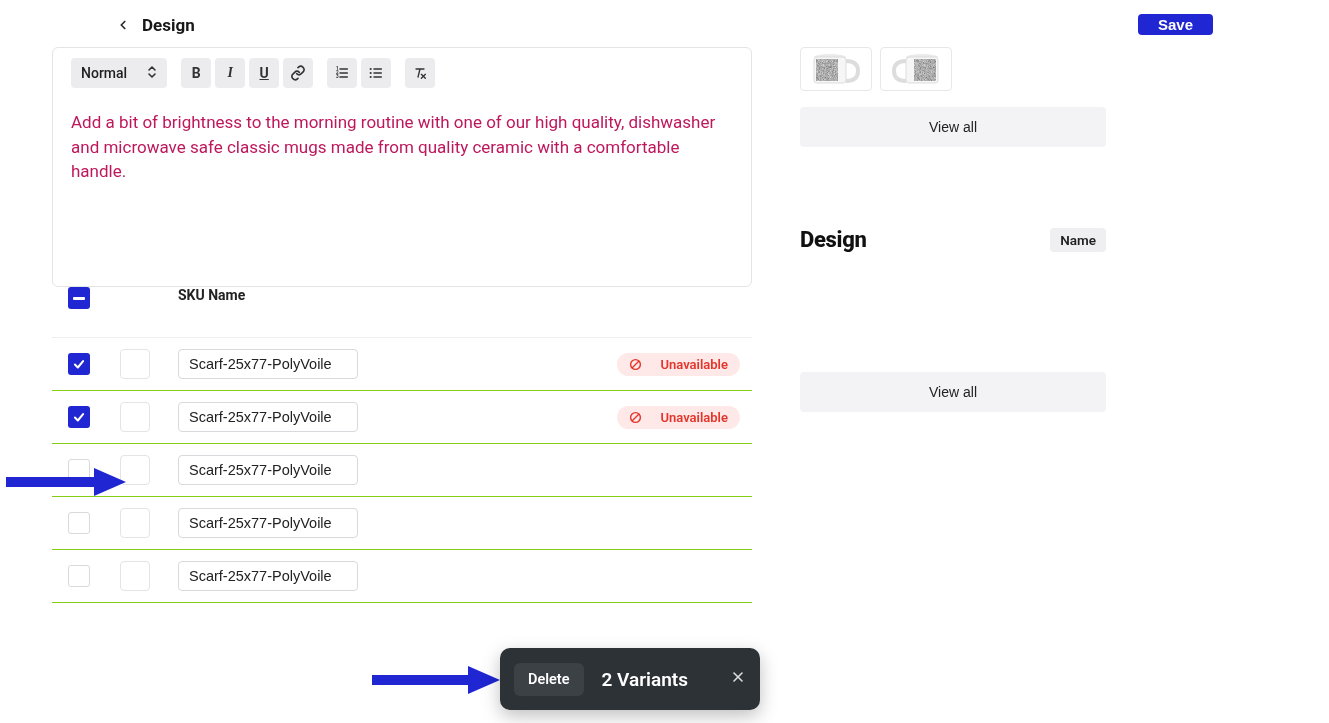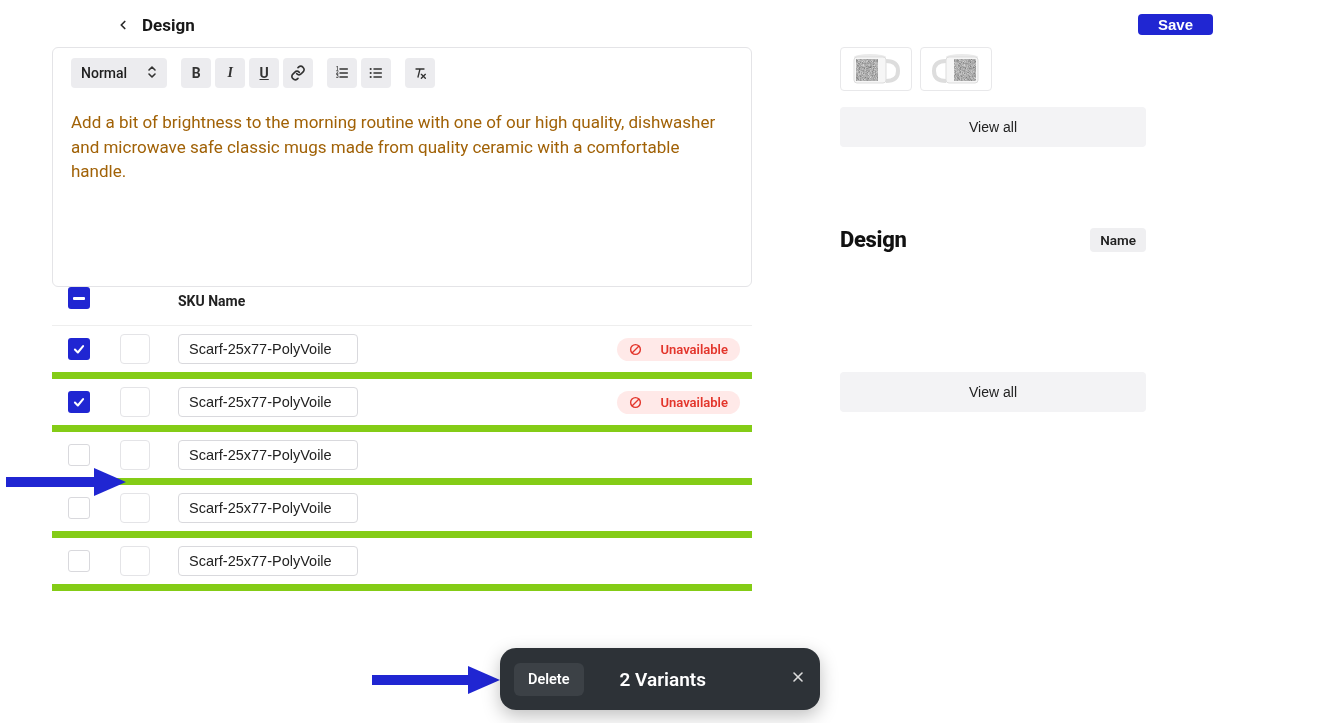--- a/index.html
+++ b/index.html
@@ -37,21 +37,21 @@
     cursor: pointer;
   }
 
   .content { display:flex; padding: 0 0 0 0; }
   .main-col {
     margin-left: 52px;
     width: 700px;
     position: relative;
   }
   .side-col {
-    margin-left: 88px;
+    margin-left: 48px;
     width: 306px;
     padding-top: 0;
   }
 
   
   .desc-card {
     border: 1px solid #e4e4e7;
     border-radius: 6px;
     padding: 0 18px 18px 18px;
     height: 240px;
@@ -83,57 +83,57 @@
     border-radius: 4px;
     display:flex; align-items:center; justify-content:center;
     font-weight:700; font-size:14px; color:#333;
   }
   .tb-btn.i { font-style: italic; font-family: Georgia, serif; }
   .tb-btn.u { text-decoration: underline; }
   .tb-btn svg { width:16px; height:16px; }
   .desc-text {
     font-size: 17px;
     line-height: 1.45;
-    color: #a16207;
+    color: #be185d;
     padding-top: 12px;
   }
 
   
   .variants-heading {
     font-size: 22px;
     font-weight: 800;
     color: #111;
     margin-top: 60px;
     margin-bottom: 28px;
     letter-spacing: -0.2px;
   }
   .table-head {
     display:flex;
-    align-items:flex-end;
+    align-items:flex-start;
     border-bottom: 1px solid #eee;
-    padding-bottom: 16px;
+    padding-bottom: 28px;
   }
   .head-checkbox {
     width: 22px; height: 22px;
     background: #2026d2;
     border-radius: 3px;
     display:flex; align-items:center; justify-content:center;
     margin-left: 16px;
   }
   .minus { width:12px; height:3px; background:#fff; border-radius:1px; }
   .head-label {
     margin-left: 88px;
     font-size: 14px;
     font-weight: 700;
     color: #222;
   }
   .variant-row {
     display:flex;
     align-items:center;
-    border-bottom: 7px solid #84cc16;
+    border-bottom: 1px solid #84cc16;
     height: 53px;
   }
   .row-cb {
     width:22px; height:22px;
     margin-left:16px;
     border-radius:3px;
   }
   .row-cb.checked {
     background:#2026d2;
     display:flex; align-items:center; justify-content:center;
@@ -215,26 +215,26 @@
     background:#777;
   }
   .noise-big { width:100%; height:100%; }
   .design-dim { font-size:16px; font-weight:700; color:#222; }
   .design-type { font-size:13px; color:#777; margin-top:4px; }
 
   
   .toast {
     position:absolute;
     left:500px; top:648px;
-    width:320px; height:62px;
+    width:260px; height:62px;
     background:#2d3237;
-    border-radius:16px;
+    border-radius:10px;
     display:flex; align-items:center;
     padding:0 14px;
-    gap:36px;
+    gap:18px;
     color:#fff;
     box-shadow:0 6px 18px rgba(0,0,0,0.25);
   }
   .toast-del {
     background:#3c4146;
     border-radius:6px;
     padding:8px 14px;
     font-size:14.5px;
     font-weight:600;
     cursor:pointer;

